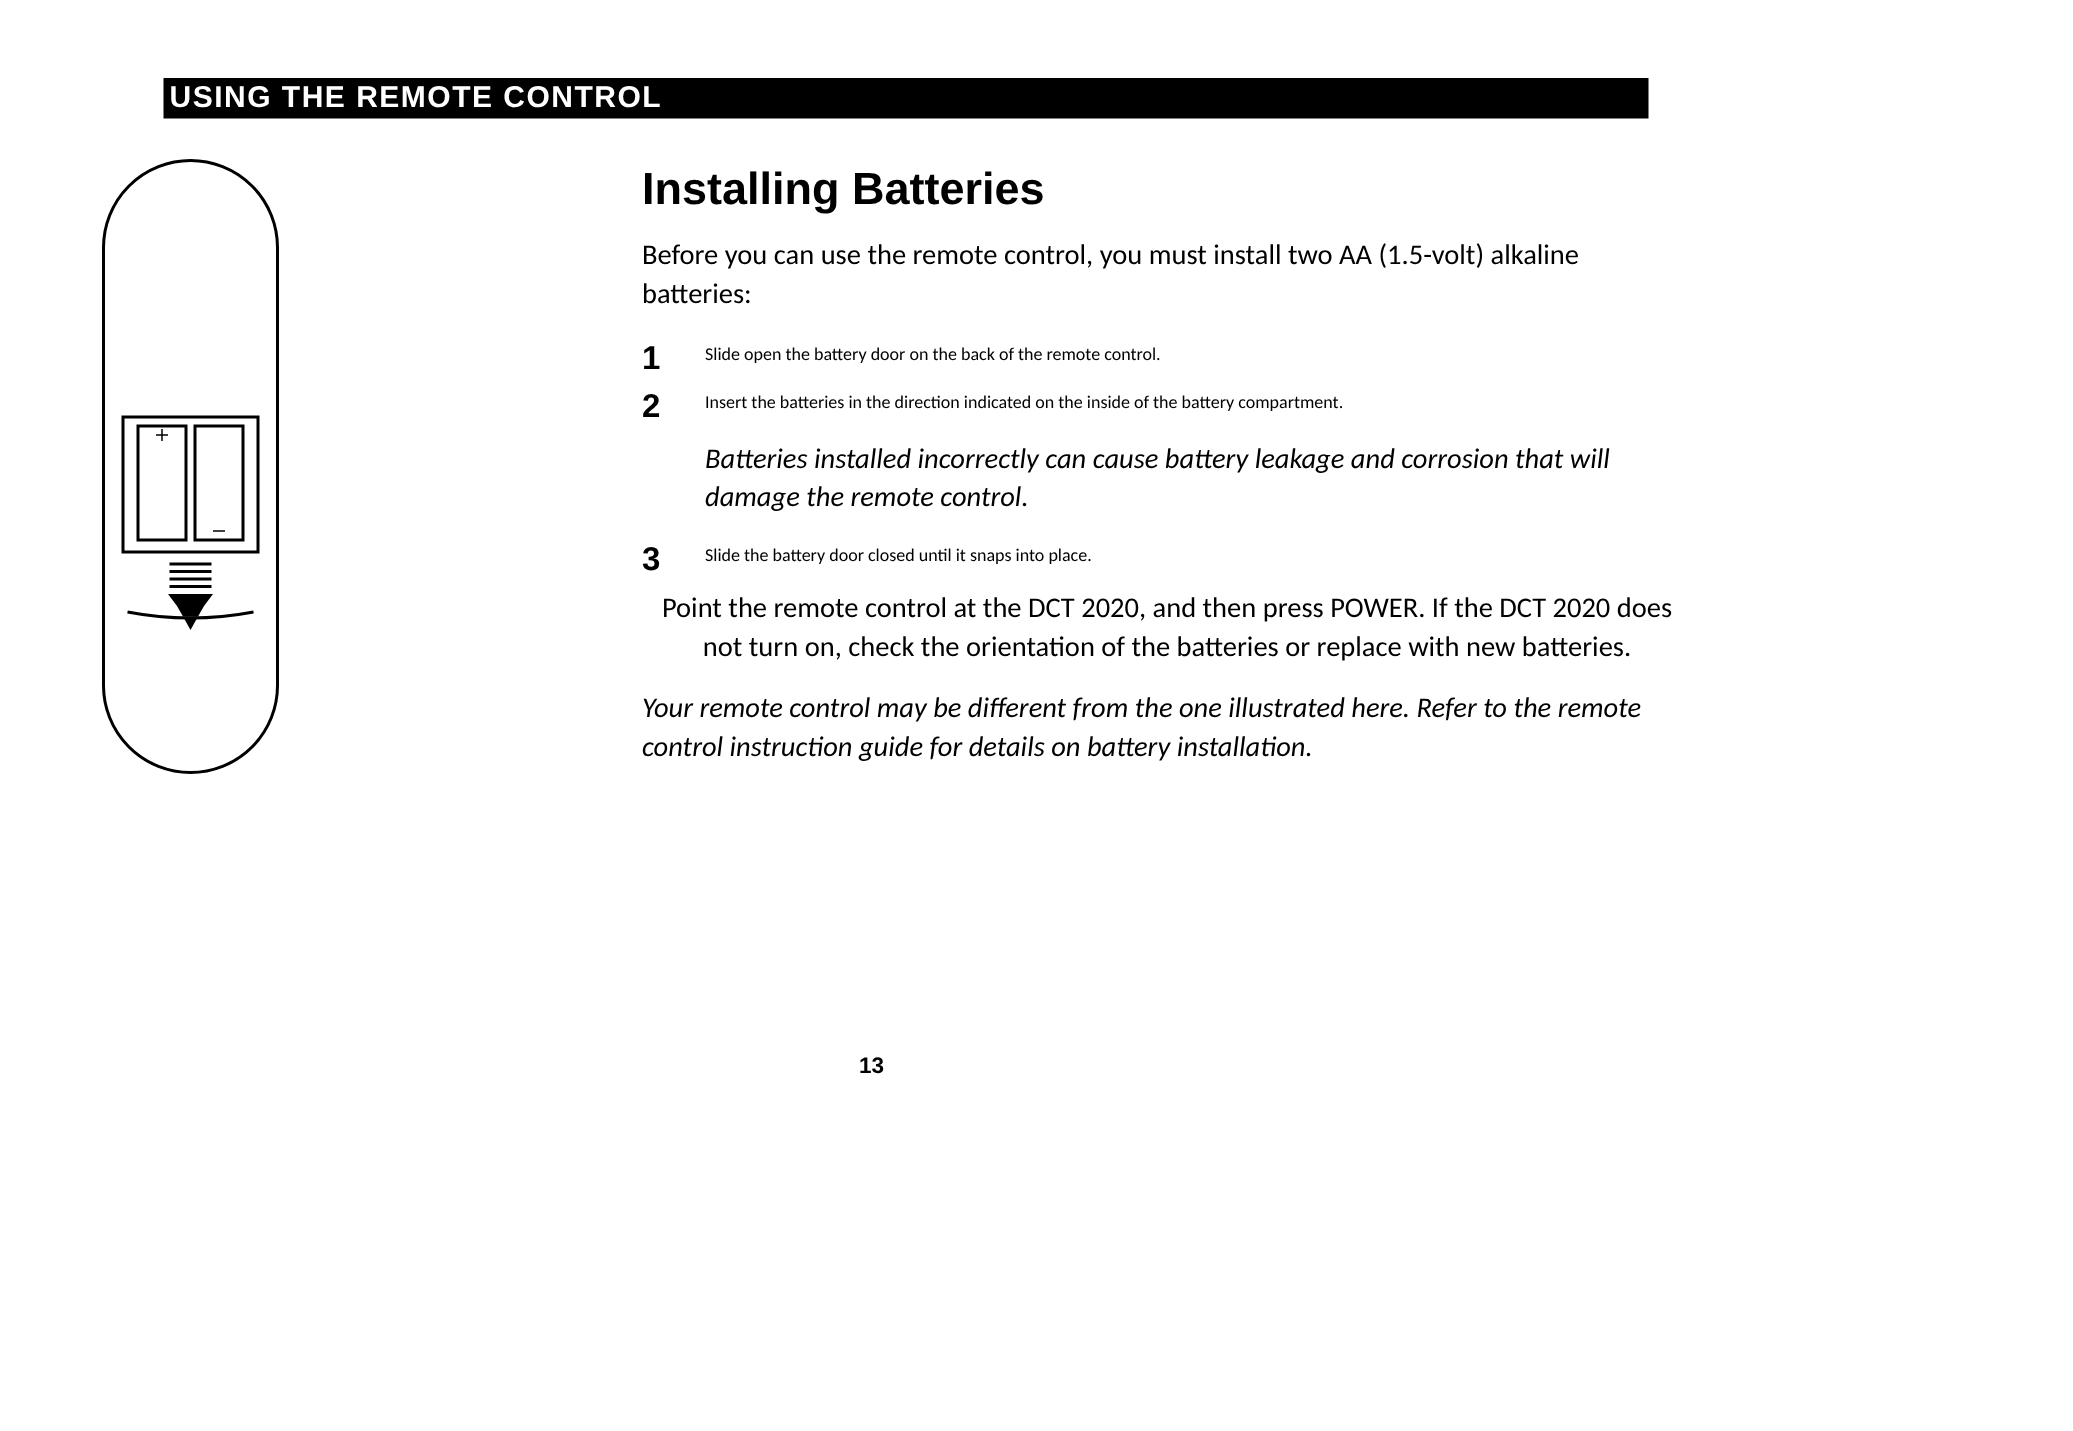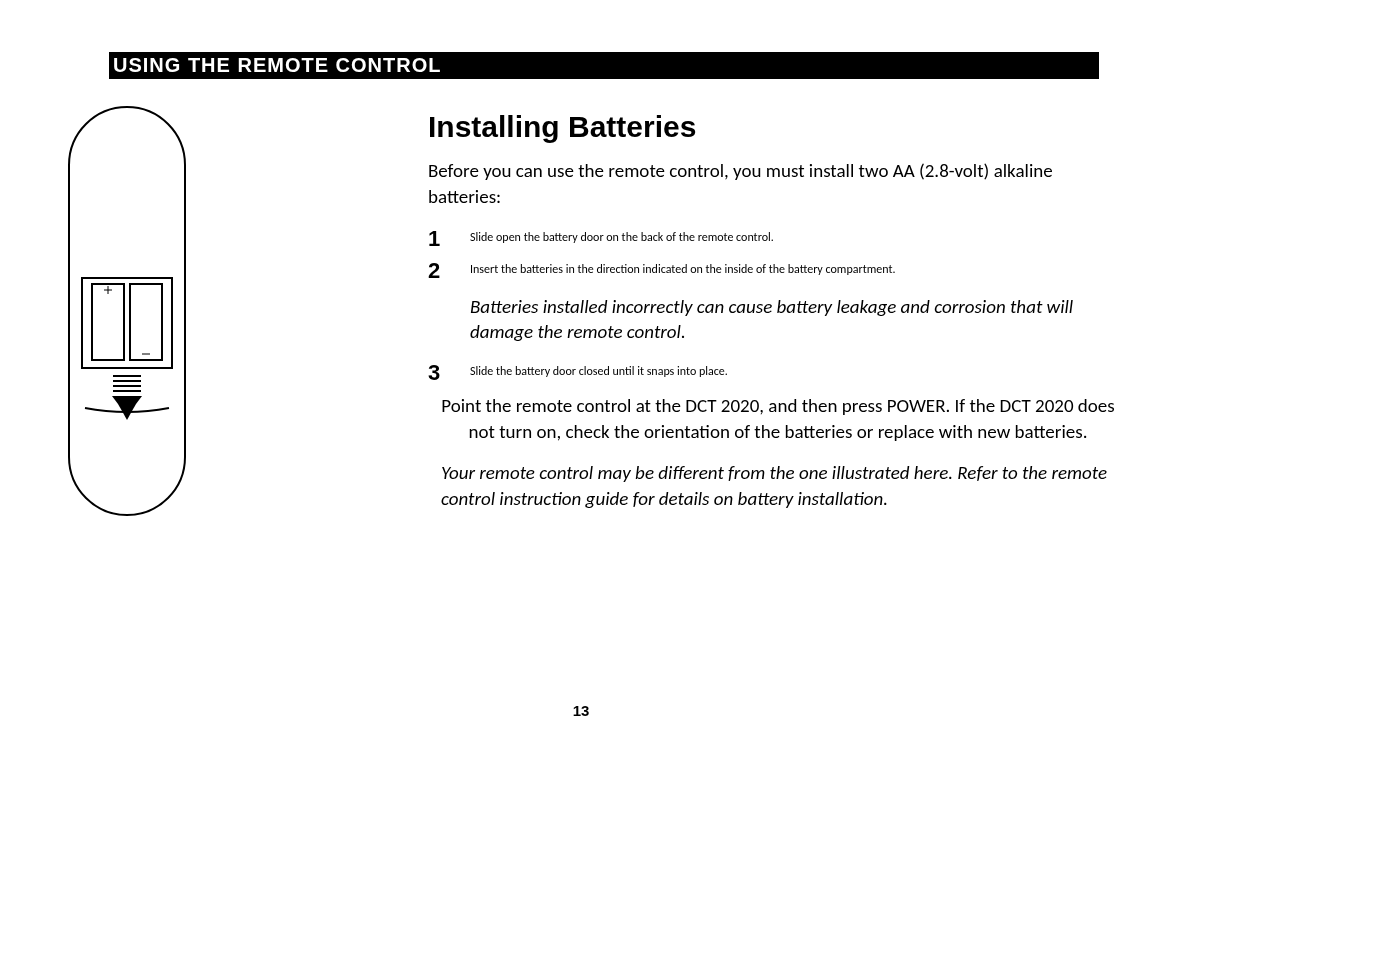--- a/index.html
+++ b/index.html
@@ -82,21 +82,21 @@
     font-size: 19px;
     line-height: 1.35;
     margin: 8px 0 16px 0;
     font-weight: 300;
     text-align: center;
   }
   .footnote {
     font-style: italic;
     font-size: 19px;
     line-height: 1.35;
-    margin: 13px;
+    margin: 0;
     font-weight: 300;
   }
   .small-caps {
     font-variant: small-caps;
     font-family: "Gill Sans", "Gill Sans MT", Calibri, sans-serif;
   }
   .page-num {
     position: absolute;
     left: 16px;
     width: 1130px;
@@ -136,21 +136,21 @@
   <polygon points="50,298 68,298 64,305 54,305" fill="#000"></polygon>
   <polygon points="54,305 64,305 59,314" fill="#000"></polygon>
 
   <path d="M 17 302 Q 59 310 101 302" fill="none" stroke="#000" stroke-width="2"></path>
 </svg>
 
 <div class="content">
 
   <h1 class="section-title">Installing Batteries</h1>
 
-  <p class="intro">Before you can use the remote control, you must install two AA (2.8-volt) alkaline batteries:</p>
+  <p class="intro">Before you can use the remote control, you must install two AA (1.5-volt) alkaline batteries:</p>
 
   <div class="step-row">
     <div class="step-num">1</div>
     <div class="step-text">Slide open the battery door on the back of the remote control.</div>
   </div>
 
   <div class="step-row">
     <div class="step-num">2</div>
     <div class="step-text">Insert the batteries in the direction indicated on the inside of the battery compartment.</div>
   </div>

